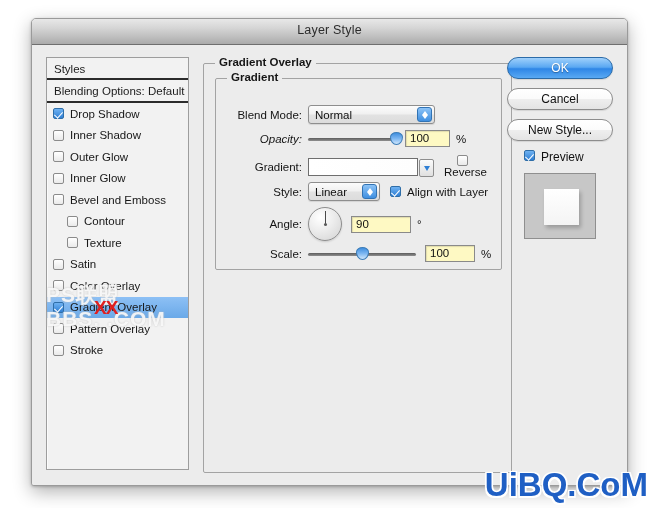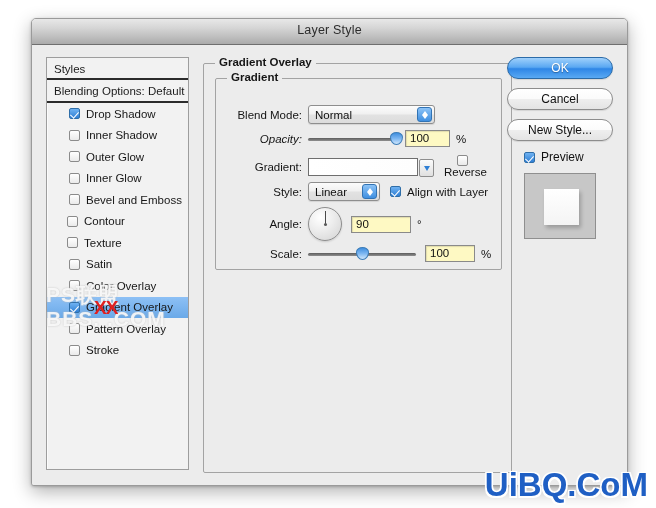--- a/index.html
+++ b/index.html
@@ -77,21 +77,21 @@
   }
   .list-head.second {
     height: 23px;
     line-height: 22px;
     border-bottom: 2px solid #2b2b2b;
   }
   .style-row {
     height: 21.5px;
     display: flex;
     align-items: center;
-    padding-left: 22px;
+    padding-left: 6px;
     font-size: 11.5px;
     color: #171717;
     box-sizing: border-box;
   }
   .style-row.indent { padding-left: 20px; }
   .style-row.selected {
     background: #7cb5f0;
     background: linear-gradient(to bottom,#8dc0f5,#6aa9e8);
   }
 
@@ -146,21 +146,21 @@
     box-shadow: 0 1px 1px rgba(0,0,0,.10);
   }
   .btn.primary {
     color: #ffffff;
     border-color: #2b6ba8;
     background: linear-gradient(to bottom,#9fd0fb 0%,#5aa8f2 46%,#2f86e6 54%,#59a9f3 100%);
     text-shadow: 0 1px 1px rgba(0,0,0,.32);
   }
   #preview-row {
     display: flex;
-    align-items: center;
+    align-items: flex-start;
     margin-top: 2px;
     margin-left: 17px;
     font-size: 12px;
     color: #111;
   }
   #preview-thumb {
     margin-top: 9px;
     margin-left: 17px;
     width: 72px;
     height: 66px;

